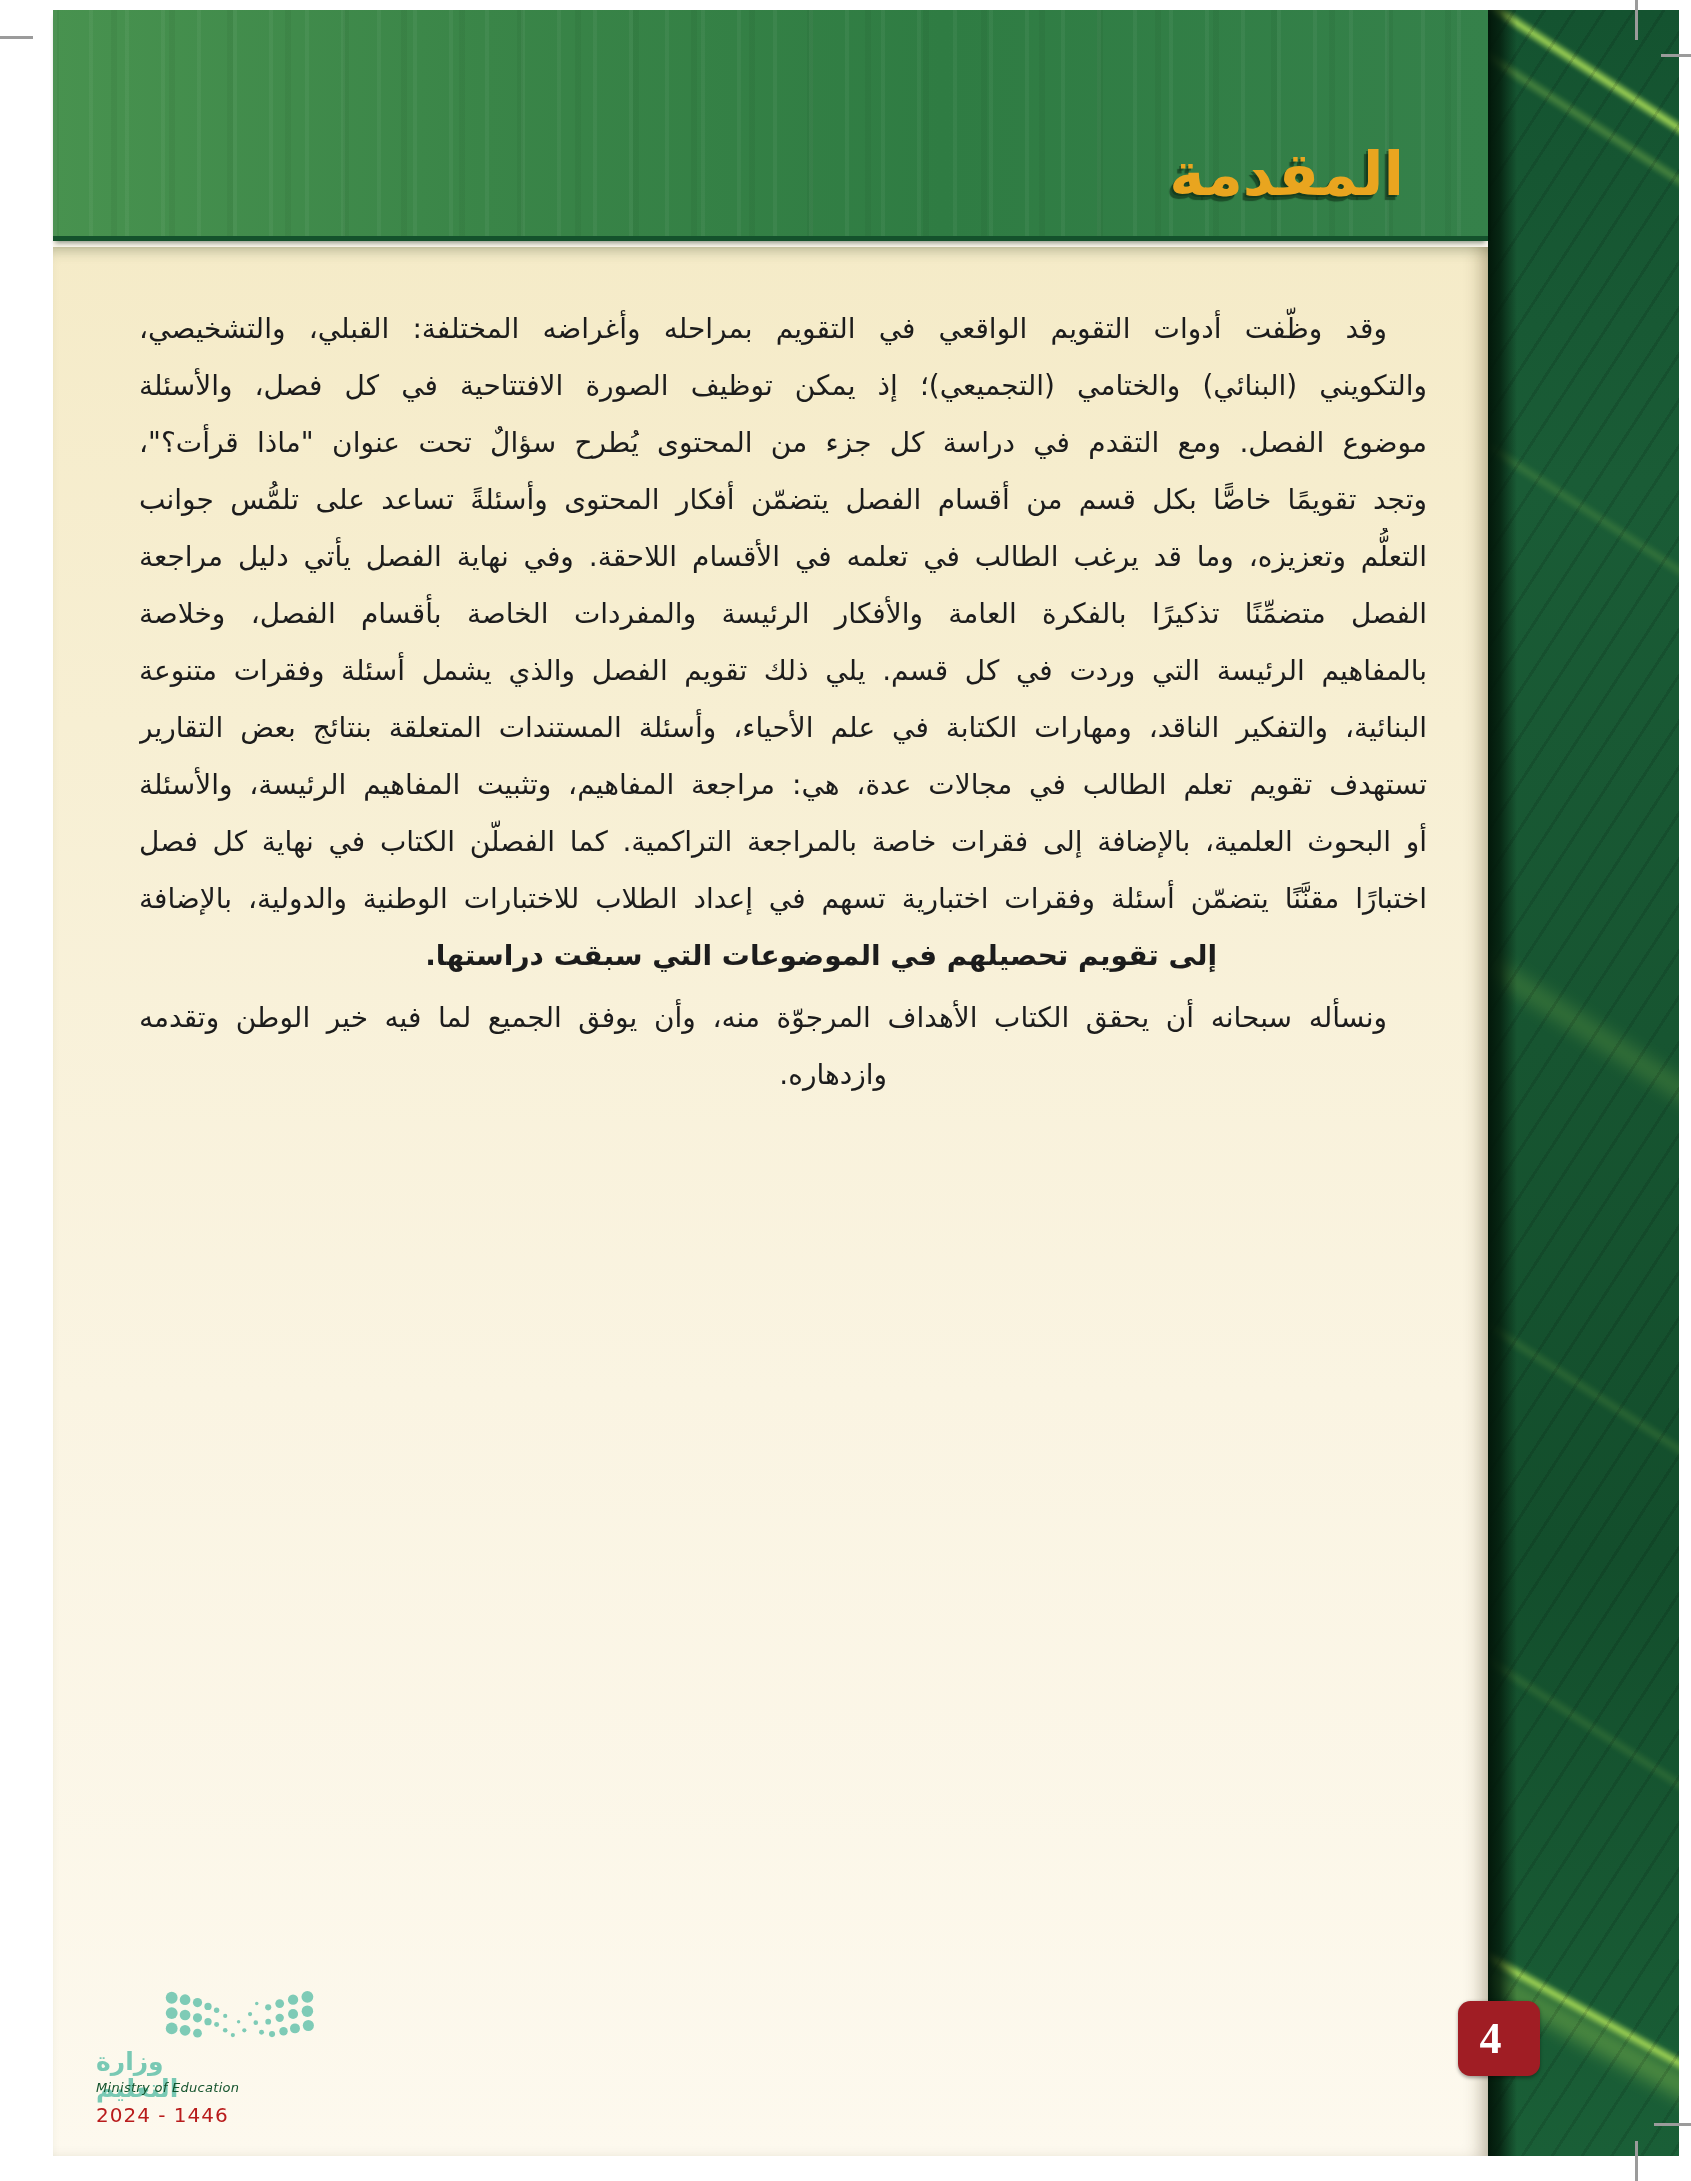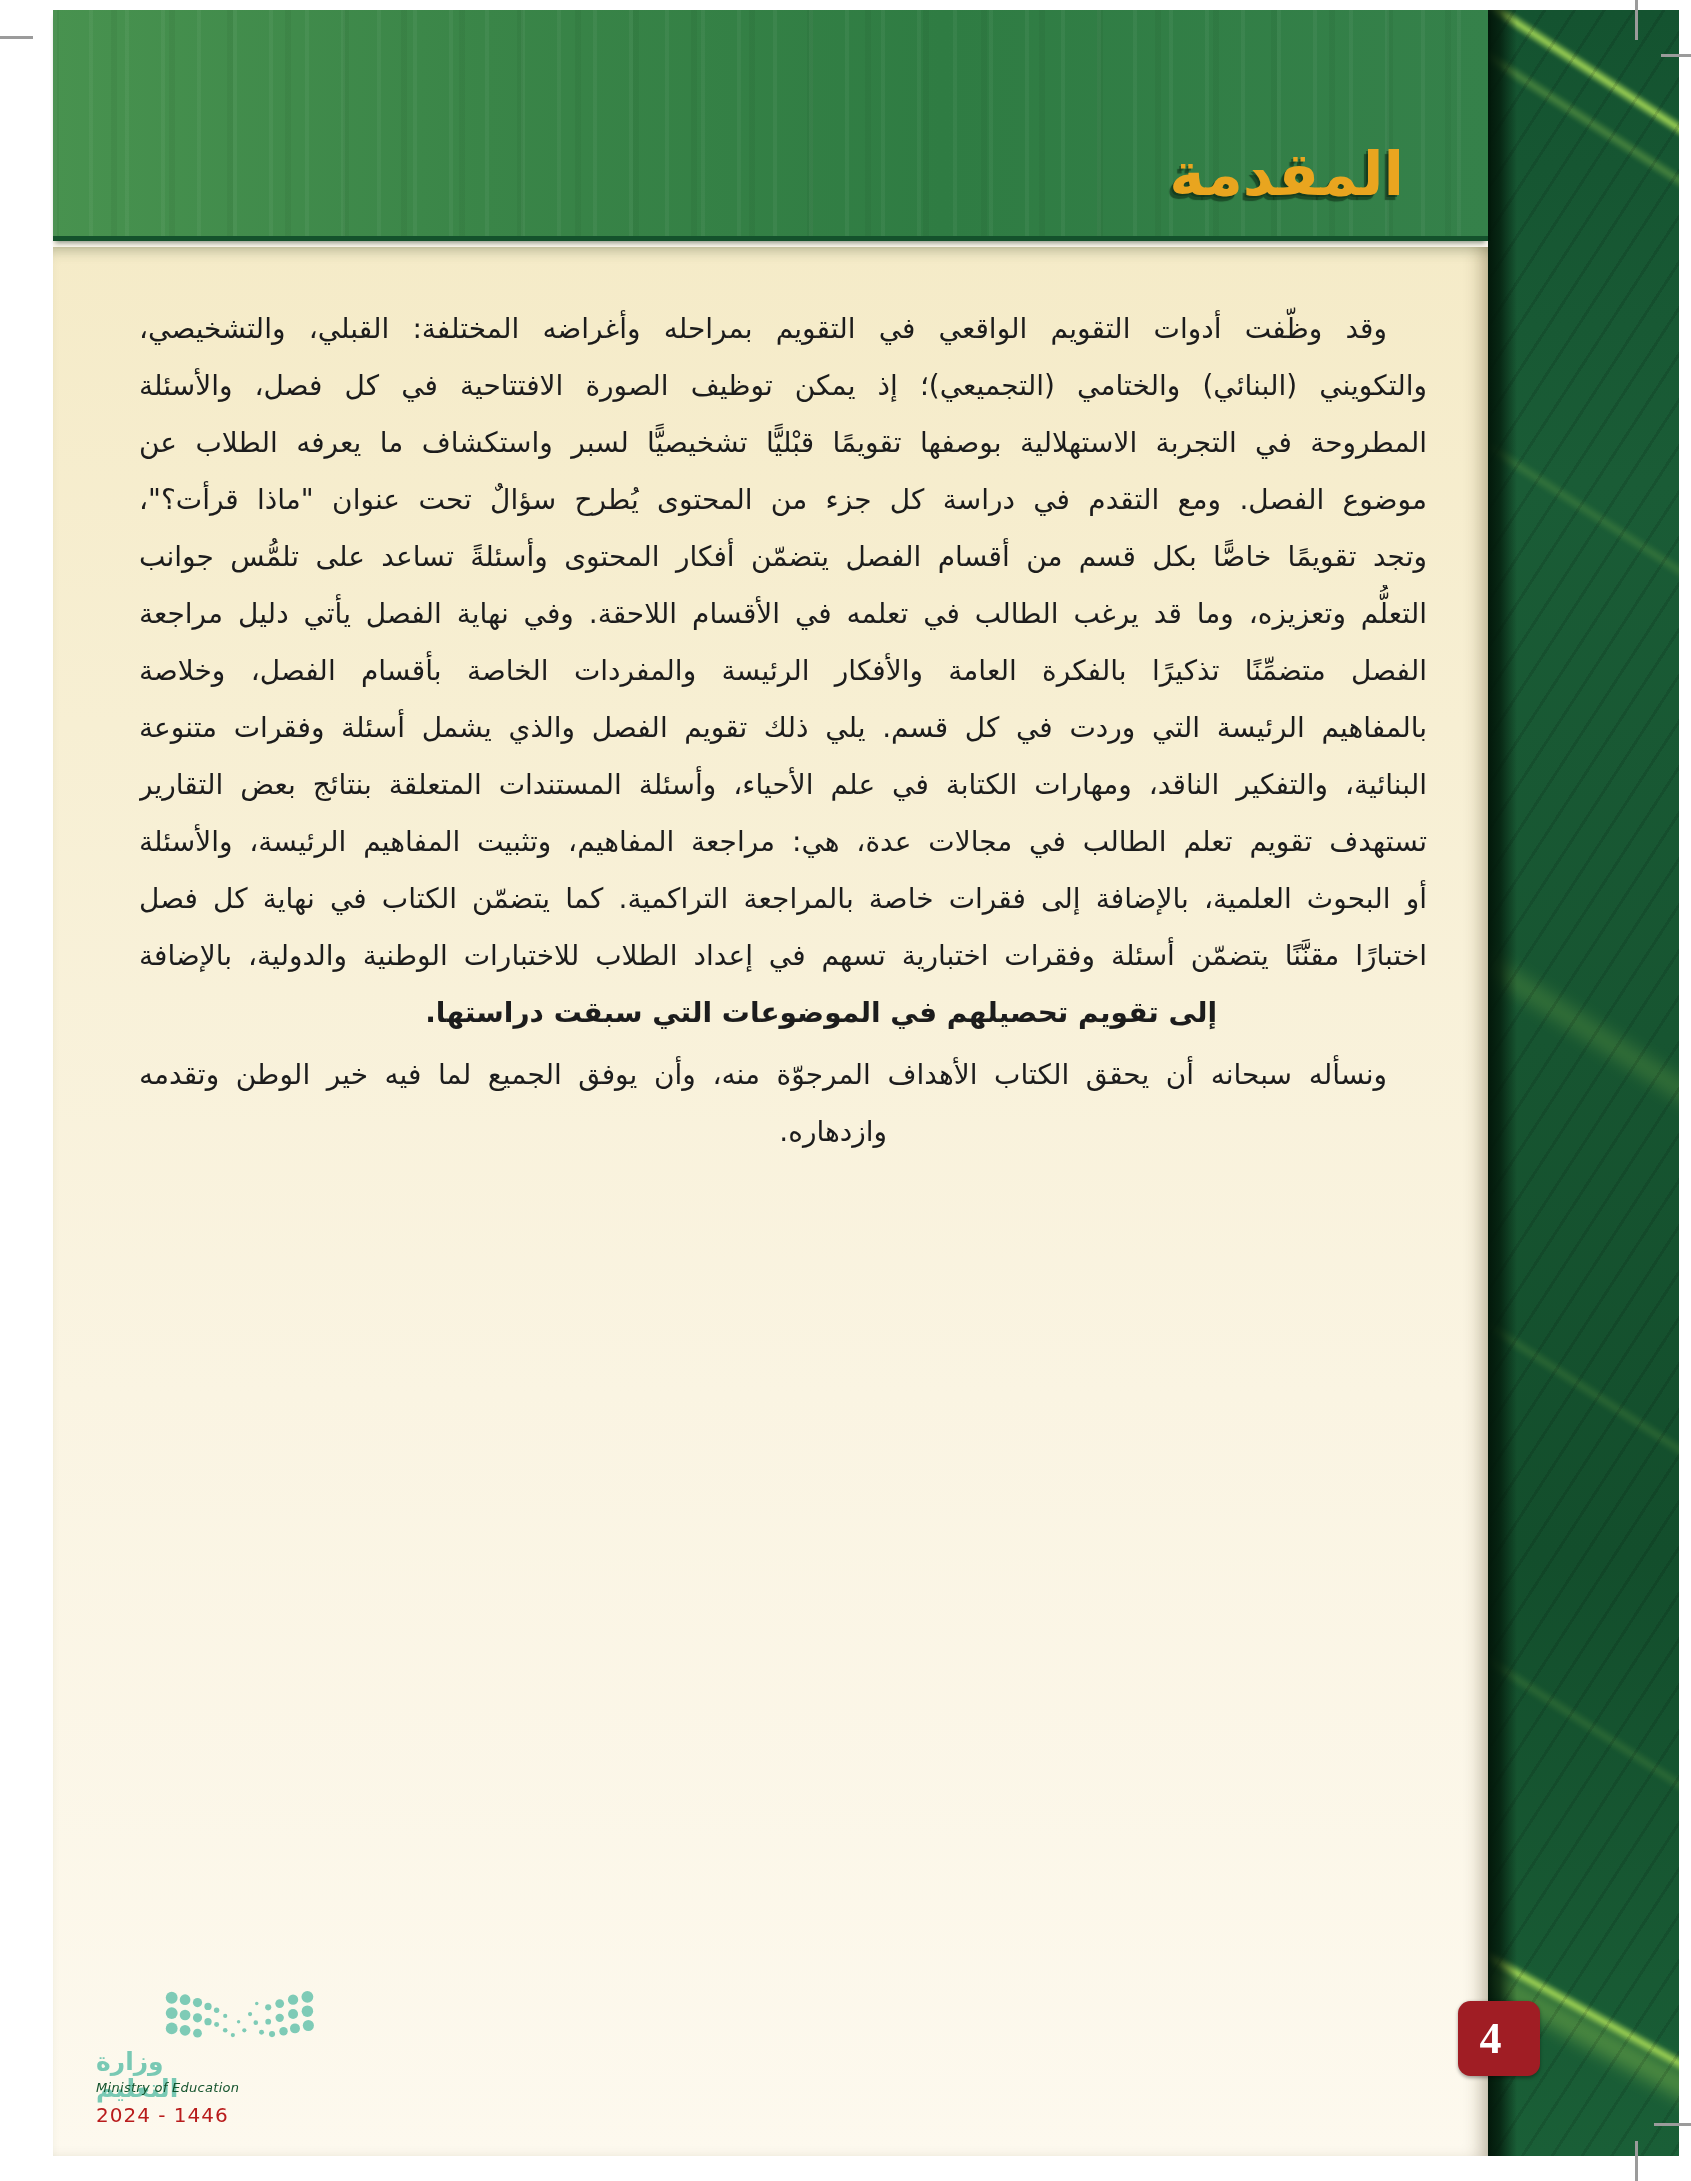--- a/index.html
+++ b/index.html
@@ -125,29 +125,28 @@
   <div class="page">
 
     <div class="header-band">
       <div class="page-title">المقدمة</div>
     </div>
 
     <div class="content">
       <div class="textblock">
         <div class="line indent">وقد وظّفت أدوات التقويم الواقعي في التقويم بمراحله وأغراضه المختلفة: القبلي، والتشخيصي،</div>
         <div class="line">والتكويني (البنائي) والختامي (التجميعي)؛ إذ يمكن توظيف الصورة الافتتاحية في كل فصل، والأسئلة</div>
-        <div class="line">المطروحة في التجربة الاستهلالية بوصفها تقويمًا قبْليًّا تشخيصيًّا لسبر واستكشاف ما يعرفه الطلاب عن</div>
         <div class="line">موضوع الفصل. ومع التقدم في دراسة كل جزء من المحتوى يُطرح سؤالٌ تحت عنوان "ماذا قرأت؟"،</div>
         <div class="line">وتجد تقويمًا خاصًّا بكل قسم من أقسام الفصل يتضمّن أفكار المحتوى وأسئلةً تساعد على تلمُّس جوانب</div>
         <div class="line">التعلُّم وتعزيزه، وما قد يرغب الطالب في تعلمه في الأقسام اللاحقة. وفي نهاية الفصل يأتي دليل مراجعة</div>
         <div class="line">الفصل متضمِّنًا تذكيرًا بالفكرة العامة والأفكار الرئيسة والمفردات الخاصة بأقسام الفصل، وخلاصة</div>
         <div class="line">بالمفاهيم الرئيسة التي وردت في كل قسم. يلي ذلك تقويم الفصل والذي يشمل أسئلة وفقرات متنوعة</div>
         <div class="line">البنائية، والتفكير الناقد، ومهارات الكتابة في علم الأحياء، وأسئلة المستندات المتعلقة بنتائج بعض التقارير</div>
         <div class="line">تستهدف تقويم تعلم الطالب في مجالات عدة، هي: مراجعة المفاهيم، وتثبيت المفاهيم الرئيسة، والأسئلة</div>
-        <div class="line">أو البحوث العلمية، بالإضافة إلى فقرات خاصة بالمراجعة التراكمية. كما يتضمّن الكتاب في نهاية كل فصل</div>
+        <div class="line">أو البحوث العلمية، بالإضافة إلى فقرات خاصة بالمراجعة التراكمية. كما الفصلّن الكتاب في نهاية كل فصل</div>
         <div class="line">اختبارًا مقنَّنًا يتضمّن أسئلة وفقرات اختبارية تسهم في إعداد الطلاب للاختبارات الوطنية والدولية، بالإضافة</div>
         <div class="line end13">إلى تقويم تحصيلهم في الموضوعات التي سبقت دراستها.</div>
         <div class="line indent para2">ونسأله سبحانه أن يحقق الكتاب الأهداف المرجوّة منه، وأن يوفق الجميع لما فيه خير الوطن وتقدمه</div>
         <div class="line end15">وازدهاره.</div>
       </div>
     </div>
 
     <div class="leaf">
       <div class="vein v-top"></div>
       <div class="vein v-top2"></div>

